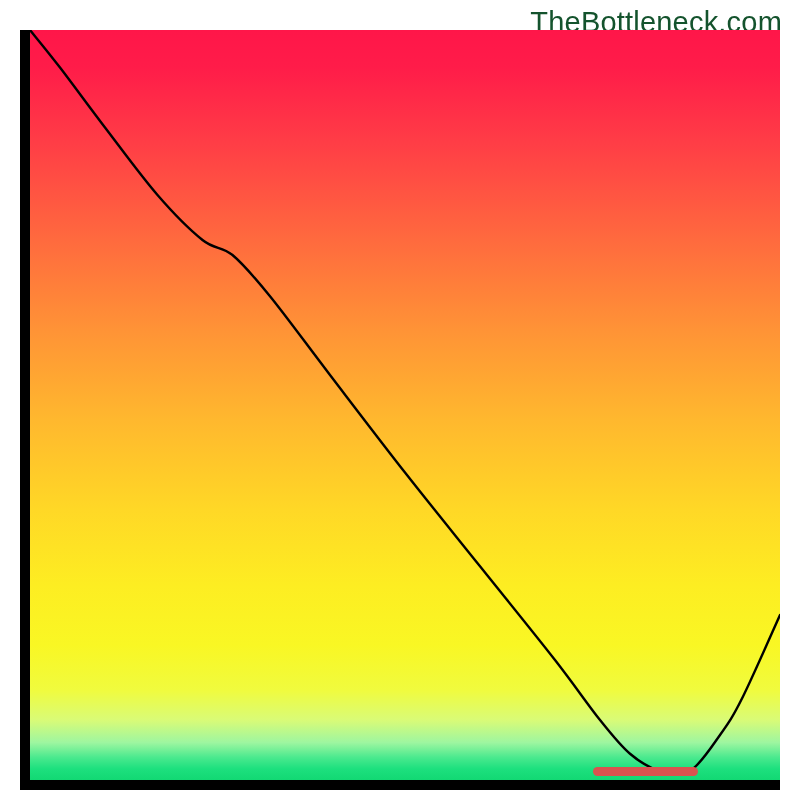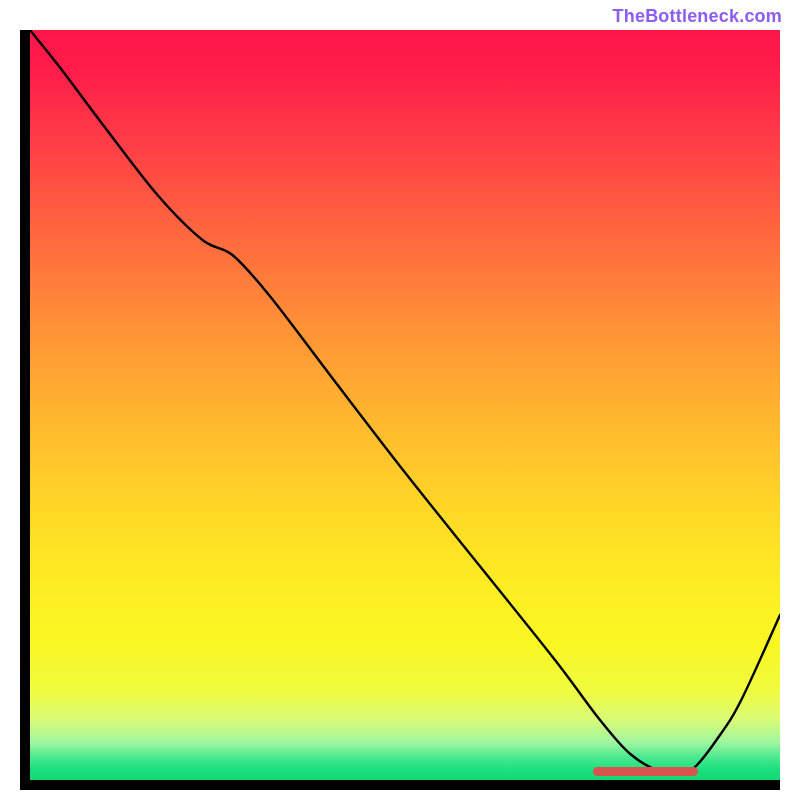--- a/index.html
+++ b/index.html
@@ -14,23 +14,23 @@
   .stage {
     position: relative;
     width: 800px;
     height: 800px;
     background: #ffffff;
   }
   .watermark {
     position: absolute;
     top: 6px;
     right: 18px;
-    font-size: 18px;
-    font-weight: 700;
-    color: #8b5cf6;
+    font-size: 29px;
+    font-weight: 400;
+    color: #14532d;
     letter-spacing: 0.2px;
     user-select: none;
   }
   .plot-frame {
     position: absolute;
     left: 20px;
     top: 30px;
     width: 760px;
     height: 760px;
     background: #000000;

